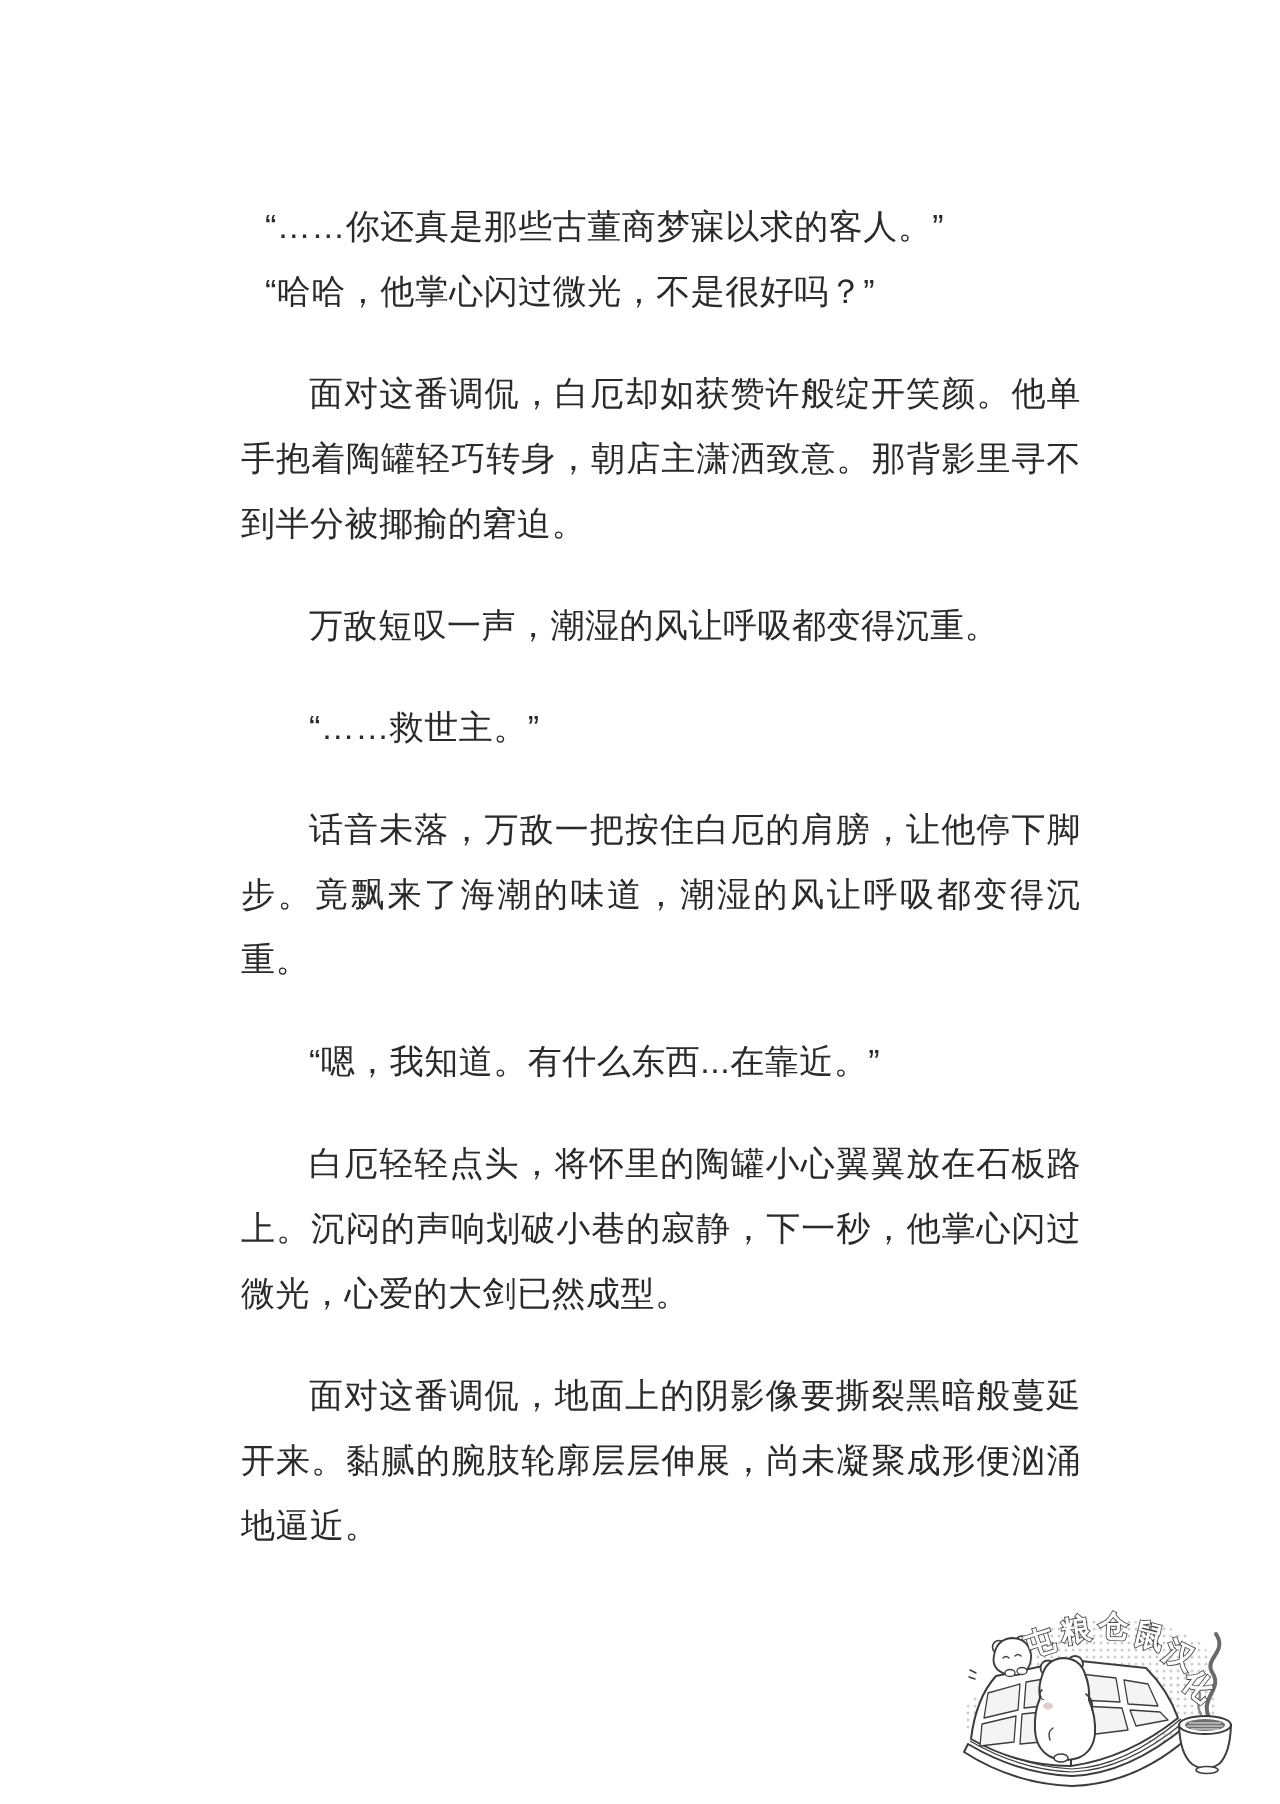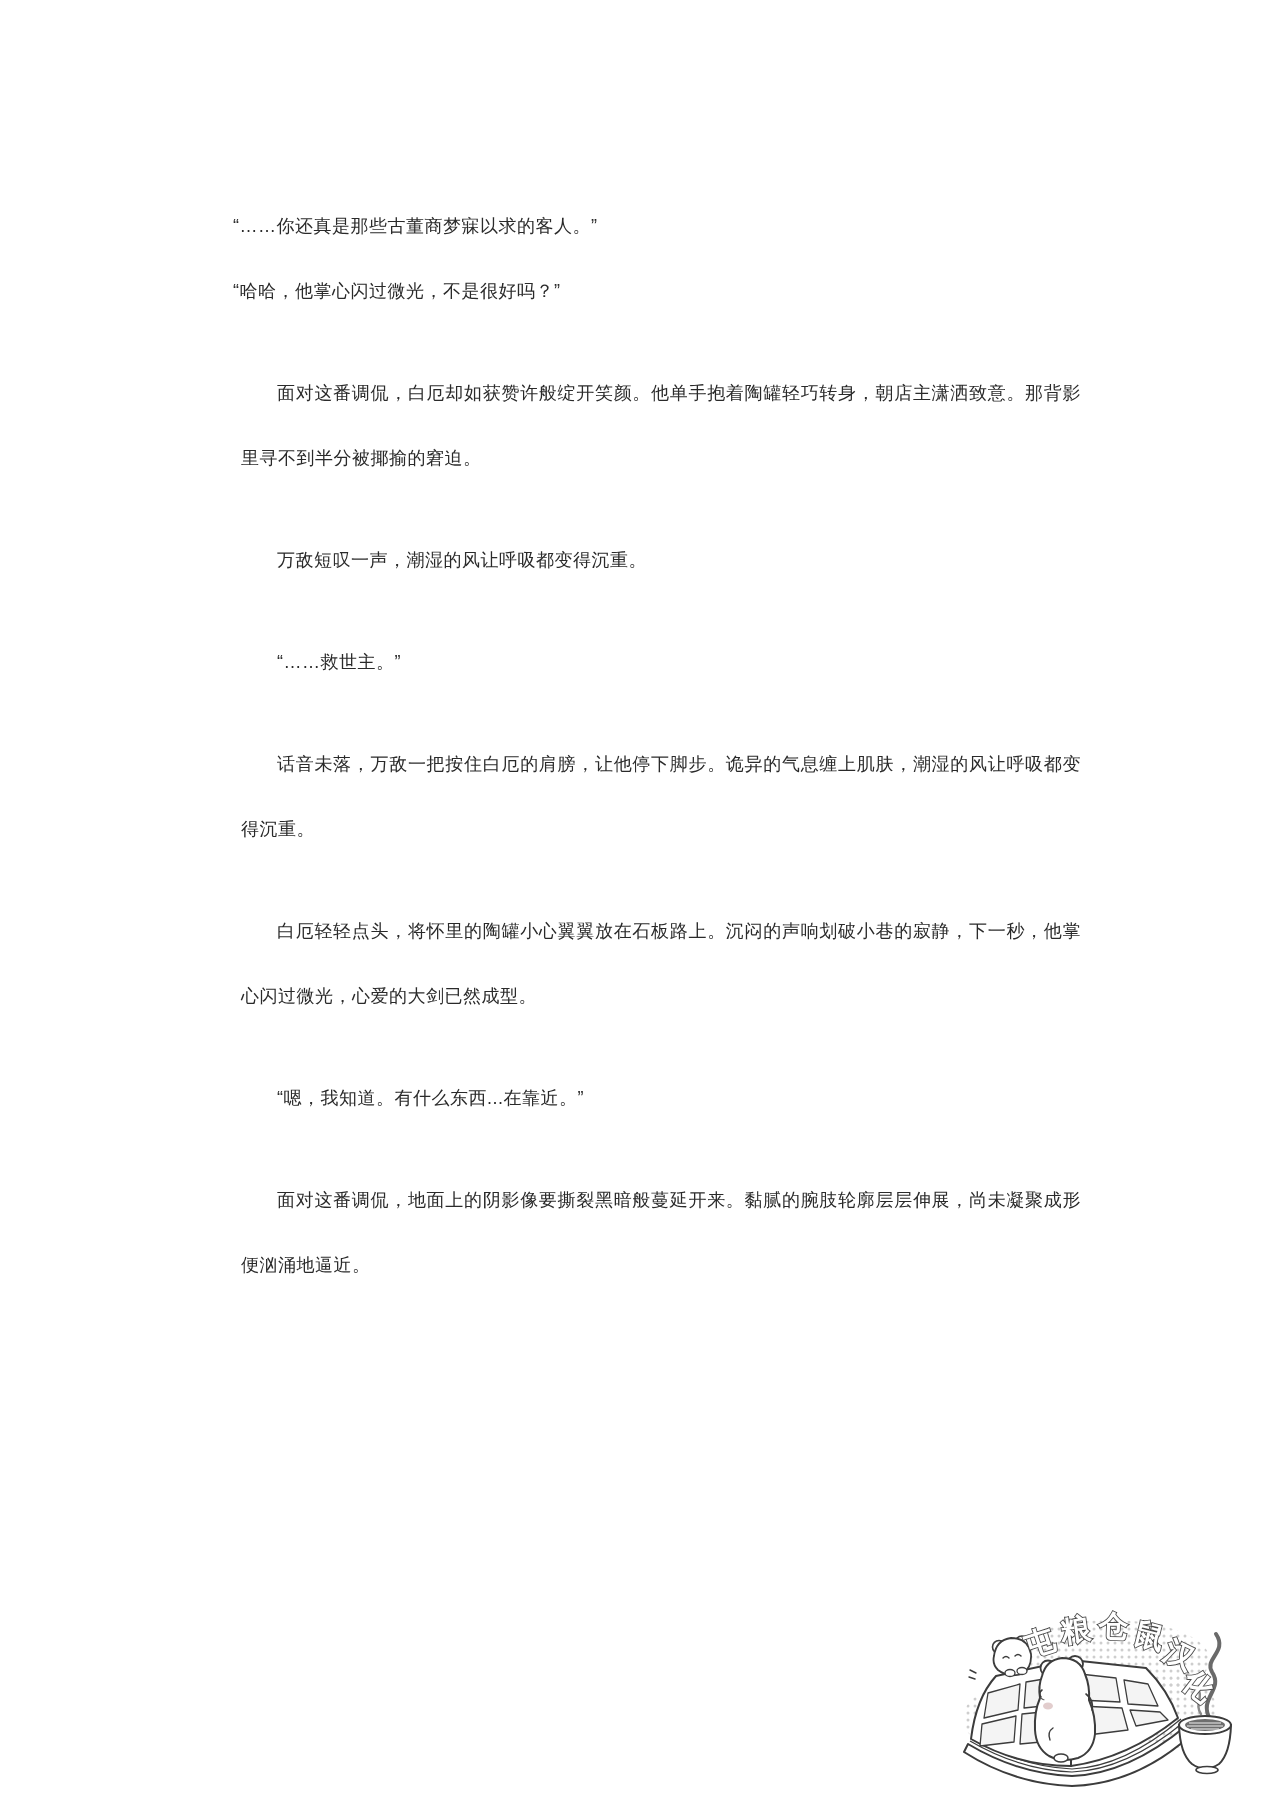--- a/index.html
+++ b/index.html
@@ -3,21 +3,21 @@
 <meta charset="utf-8">
 <style>
   html,body{margin:0;padding:0;}
   body{
     width:1280px;height:1804px;position:relative;
     background:#ffffff;overflow:hidden;
     font-family:"Liberation Sans","DejaVu Sans",sans-serif;
   }
   #novel-text{
     position:absolute;left:197px;top:194px;width:884px;
-    font-size:18px;line-height:65px;color:#2a2a2a;
+    font-size:34px;line-height:65px;color:#2a2a2a;
     text-align:justify;letter-spacing:0.5px;
   }
   #novel-text .block + .block{margin-top:37px;margin-left:44px;}
   #novel-text p{margin:0;text-indent:2em;}
   #watermark{
     position:absolute;left:958px;top:1598px;width:300px;height:200px;
   }
 </style>
 </head>
 <body>
@@ -30,27 +30,27 @@
     <div class="block">
       <p>面对这番调侃，白厄却如获赞许般绽开笑颜。他单手抱着陶罐轻巧转身，朝店主潇洒致意。那背影里寻不到半分被揶揄的窘迫。</p>
     </div>
     <div class="block">
       <p>万敌短叹一声，潮湿的风让呼吸都变得沉重。</p>
     </div>
     <div class="block">
       <p>“……救世主。”</p>
     </div>
     <div class="block">
-      <p>话音未落，万敌一把按住白厄的肩膀，让他停下脚步。诡异的气息缠上肌肤，潮湿的风让呼吸都变得沉重。</p>
+      <p>话音未落，万敌一把按住白厄的肩膀，让他停下脚步。竟飘来了海潮的味道，潮湿的风让呼吸都变得沉重。</p>
+    </div>
+    <div class="block">
+      <p>“嗯，我知道。有什么东西...在靠近。”</p>
     </div>
     <div class="block">
       <p>白厄轻轻点头，将怀里的陶罐小心翼翼放在石板路上。沉闷的声响划破小巷的寂静，下一秒，他掌心闪过微光，心爱的大剑已然成型。</p>
-    </div>
-    <div class="block">
-      <p>“嗯，我知道。有什么东西...在靠近。”</p>
     </div>
     <div class="block">
       <p>面对这番调侃，地面上的阴影像要撕裂黑暗般蔓延开来。黏腻的腕肢轮廓层层伸展，尚未凝聚成形便汹涌地逼近。</p>
     </div>
   </div>
 
 <svg id="watermark" viewBox="0 0 300 200" xmlns="http://www.w3.org/2000/svg">
   <defs>
     <pattern id="ht" width="7" height="7" patternUnits="userSpaceOnUse">
       <circle cx="3" cy="3" r="1.5" fill="#c6c6c6"></circle>

